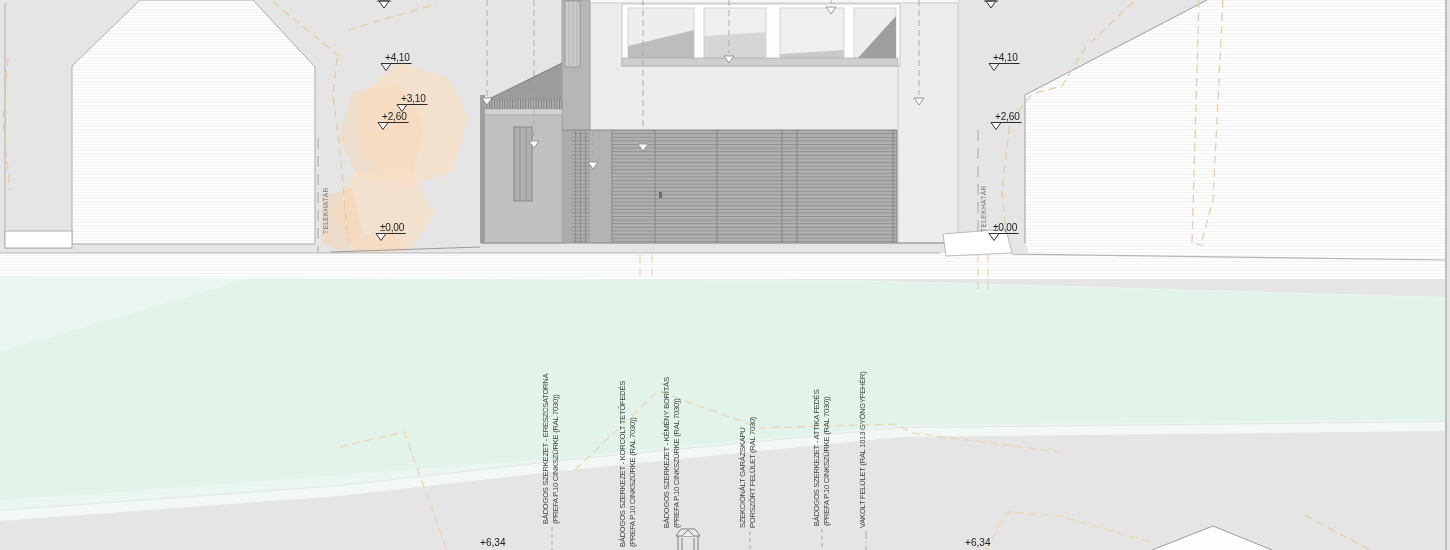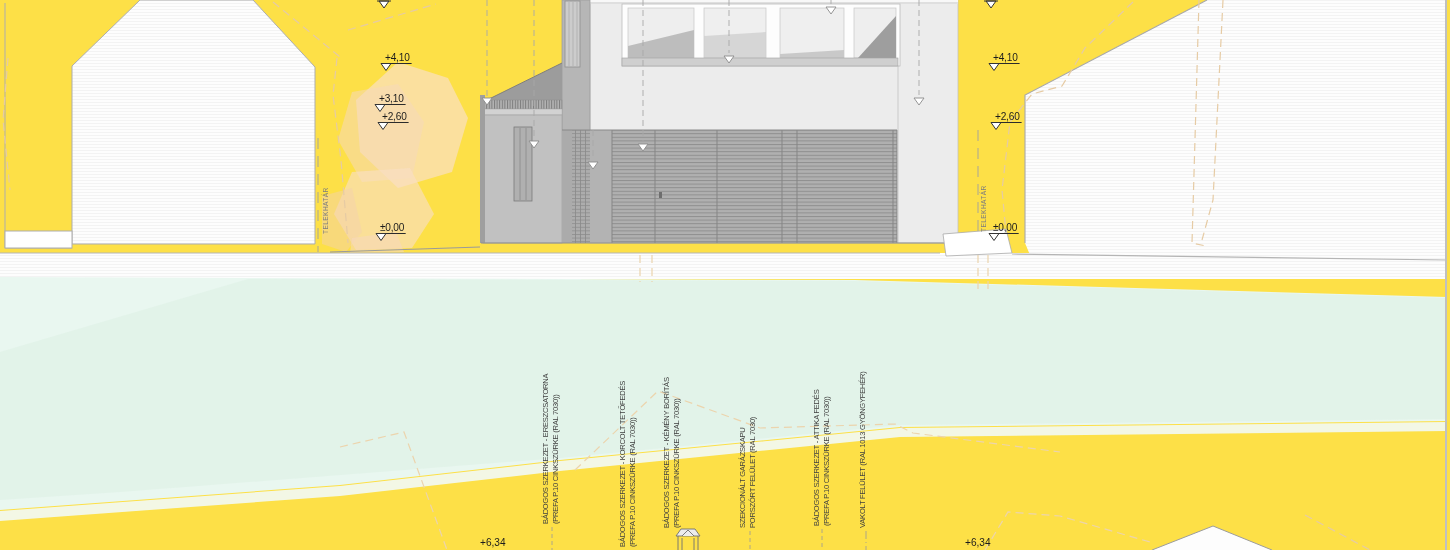--- a/index.html
+++ b/index.html
@@ -1,16 +1,16 @@
 <!DOCTYPE html>
 <html><head>
 <meta charset="utf-8">
 <style>
   html,body{margin:0;padding:0;background:#fff;}
-  #stage{position:relative;width:1450px;height:550px;overflow:hidden;background:#fde047;
+  #stage{position:relative;width:1450px;height:550px;overflow:hidden;background:#e5e5e5;
          font-family:"Liberation Sans",sans-serif;}
   #art{position:absolute;left:0;top:0;}
   
   .lvl{position:absolute;font-size:11px;color:#1c1c1c;white-space:nowrap;}
   .lvl .t{display:inline-block;border-bottom:1px solid #2b2b2b;padding:0 2px 0 1px;
           transform:scaleX(.92);transform-origin:0 0;letter-spacing:-.2px;}
   .lvl svg{position:absolute;left:-4px;top:12px;}
   .lvl-plain{position:absolute;font-size:11px;color:#1c1c1c;white-space:nowrap;
              transform:scaleX(.92);transform-origin:0 0;}
   
@@ -200,21 +200,21 @@
 <svg class="tri-cut" style="left:984px;top:0px" width="14" height="9">
   <path d="M0,1 L14,1 M2,1 L12,1 L7,8 Z" fill="#fff" stroke="#333" stroke-width="1"></path>
 </svg>
 
 <div class="lvl" style="left:384px;top:51px">
   <span class="t">+4,10</span>
   <svg width="12" height="8">
         <path d="M1,.5 L11,.5 L6,7.5 Z" fill="#fff" stroke="#333"></path>
       </svg>
 </div>
-<div class="lvl" style="left:378px;top:92px">
+<div class="lvl" style="left:400px;top:92px">
   <span class="t">+3,10</span>
   <svg width="12" height="8">
         <path d="M1,.5 L11,.5 L6,7.5 Z" fill="#fff" stroke="#333"></path>
       </svg>
 </div>
 <div class="lvl" style="left:381px;top:110px">
   <span class="t">+2,60</span>
   <svg width="12" height="8">
         <path d="M1,.5 L11,.5 L6,7.5 Z" fill="#fff" stroke="#333"></path>
       </svg>

